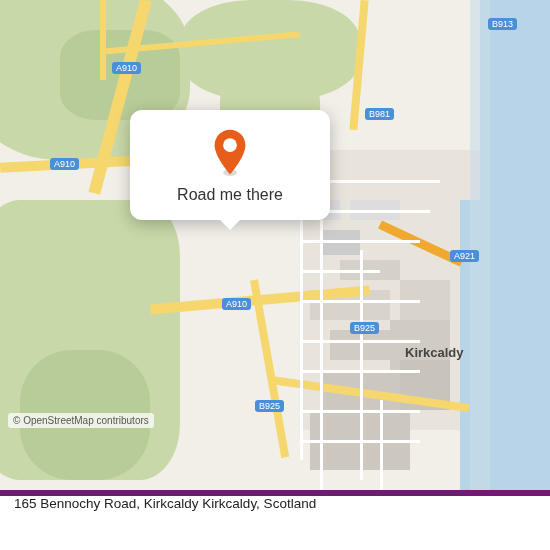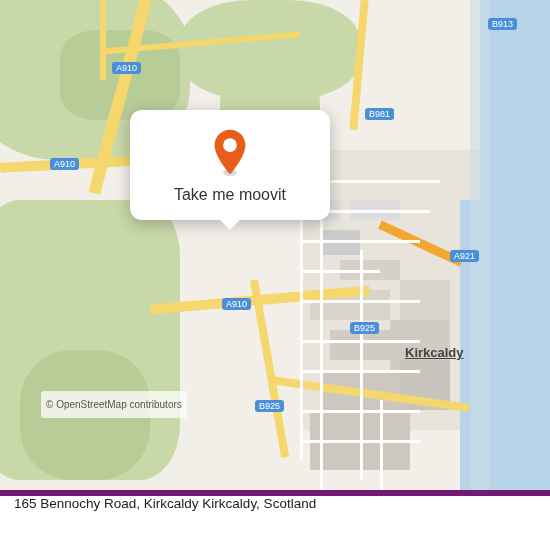--- a/index.html
+++ b/index.html
@@ -127,29 +127,28 @@
     .moovit-text {
       font-size: 18px;
       font-weight: bold;
       color: #e85d1a;
       letter-spacing: -0.5px;
     }
 
     
     #copyright {
       position: absolute;
-      bottom: 72px;
+      bottom: 62px;
       left: 8px;
       font-size: 10px;
       color: #555;
       background: rgba(255,255,255,0.75);
-      padding: 8px 5px;
+      padding: 2px 5px;
       border-radius: 3px;
       z-index: 5;
-      margin-left: 33px;
     }
 
     
     .road-label {
       position: absolute;
       font-size: 10px;
       color: #333;
       font-weight: normal;
       background: rgba(255,255,255,0.5);
       padding: 1px 3px;
@@ -164,21 +163,20 @@
       padding: 1px 4px;
       font-size: 9px;
     }
 
     
     .city-label {
       position: absolute;
       font-size: 13px;
       color: #444;
       font-weight: 600;
-      text-decoration: underline;
     }
   </style>
 </head>
 <body>
 
 <div id="map-container">
   <div id="map-bg">
 
     <div class="green-area" style="top:-20px;left:-30px;width:220px;height:180px;"></div>
     <div class="green-area green-area-2" style="top:30px;left:60px;width:120px;height:90px;border-radius:30%;"></div>
@@ -251,21 +249,21 @@
 
   </div>
 
   <div id="popup">
 
     <svg class="pin-icon" viewBox="0 0 48 56" xmlns="http://www.w3.org/2000/svg">
       <ellipse cx="24" cy="52" rx="8" ry="4" fill="rgba(0,0,0,0.15)"></ellipse>
       <path d="M24 2C14.06 2 6 10.06 6 20c0 13.5 18 34 18 34s18-20.5 18-34C42 10.06 33.94 2 24 2z" fill="#e85d1a"></path>
       <circle cx="24" cy="20" r="8" fill="white"></circle>
     </svg>
-    <button class="popup-btn">Take me moovit</button>
+    <button class="popup-btn">Road me there</button>
   </div>
 
   <div id="copyright">© OpenStreetMap contributors</div>
 
 </div>
 
 <div id="bottom-bar">
   <span id="address-text">165 Bennochy Road, Kirkcaldy Kirkcaldy, Scotland</span>
 </div>
 

